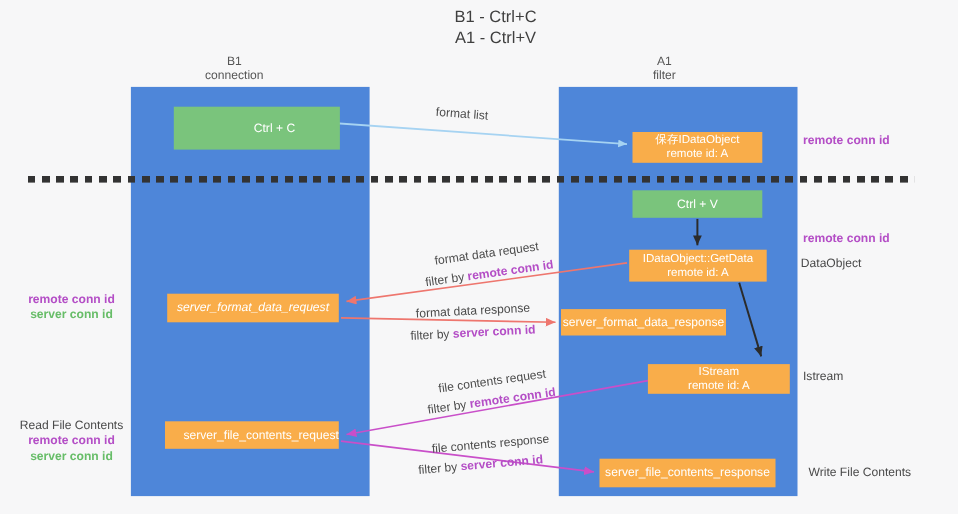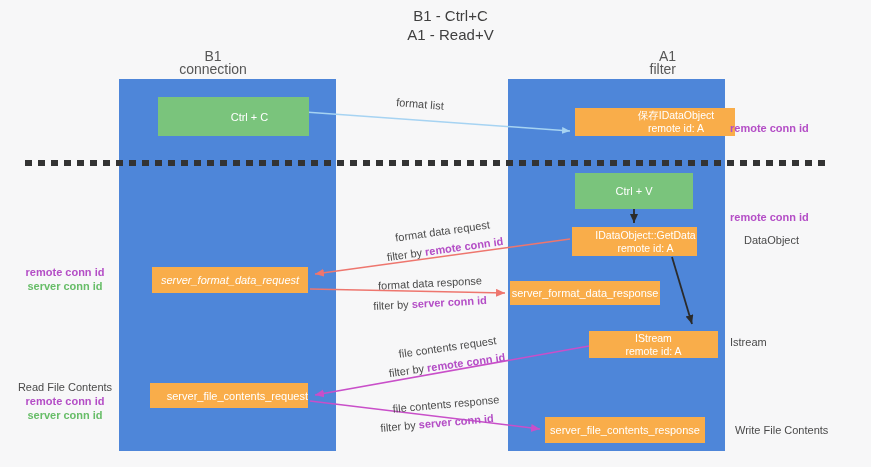--- a/index.html
+++ b/index.html
@@ -1,19 +1,19 @@
 <!DOCTYPE html>
 <html><head>
 <meta charset="utf-8">
 <style>
   html,body{margin:0;padding:0;background:#f7f7f8;font-family:"Liberation Sans",sans-serif;}
   #stage{position:relative;width:871px;height:467px;background:#f7f7f8;overflow:hidden;}
 
   .lane{position:absolute;top:79px;width:217px;height:372px;background:#4e86d9;z-index:1;}
-  .lane-header{position:absolute;top:50px;width:120px;text-align:center;font-size:14px;color:#565656;line-height:13px;z-index:4;}
+  .lane-header{position:absolute;top:50px;width:120px;text-align:center;font-size:11px;color:#565656;line-height:13px;z-index:4;}
 
   #title{position:absolute;top:6px;left:0;width:871px;box-sizing:border-box;padding-left:30px;
          text-align:center;font-size:15px;line-height:19px;color:#3f3f3f;z-index:4;}
 
   .dashline{position:absolute;left:25px;top:160px;width:806px;height:6px;z-index:2;
             background:repeating-linear-gradient(90deg,#333 0 7px,transparent 7px 13px);}
 
   svg.connectors{position:absolute;left:0;top:0;z-index:2;pointer-events:none;}
 
   .box{position:absolute;z-index:3;display:flex;flex-direction:column;align-items:center;justify-content:center;
@@ -32,28 +32,28 @@
 
   .leftblock{position:absolute;z-index:4;width:110px;text-align:center;font-size:11px;line-height:14px;}
 </style>
 </head>
 <body>
 
 <div id="stage">
 
   <div id="title">
     <div>B1 - Ctrl+C</div>
-    <div>A1 - Read+V</div>
+    <div>A1 - Ctrl+V</div>
   </div>
 
   <div class="lane-header" style="left:153px;">
     <div>B1</div>
     <div>connection</div>
   </div>
-  <div class="lane-header" style="left:556px;text-align:right;">
+  <div class="lane-header" style="left:544px;">
     <div>A1</div>
     <div>filter</div>
   </div>
 
   <div class="lane" style="left:119px;"></div>
   <div class="lane" style="left:508px;"></div>
 
   <div class="dashline"></div>
 
   <svg class="connectors" width="871" height="467">
@@ -77,30 +77,30 @@
     <line x1="570" y1="239" x2="315" y2="274" stroke="#ee766e" stroke-width="1.5" marker-end="url(#m-red)"></line>
     <line x1="310" y1="289" x2="505" y2="293" stroke="#ee766e" stroke-width="1.5" marker-end="url(#m-red)"></line>
     <line x1="589" y1="346" x2="315" y2="395" stroke="#c94fc9" stroke-width="1.5" marker-end="url(#m-mag)"></line>
     <line x1="310" y1="401" x2="540" y2="429" stroke="#c94fc9" stroke-width="1.5" marker-end="url(#m-mag)"></line>
   </svg>
 
   <div class="box green" style="left:158px;top:97px;width:119px;height:39px;padding-left:32px;">
     <div class="single">Ctrl + C</div>
   </div>
 
-  <div class="box orange" style="left:575px;top:108px;width:118px;height:28px;padding-left:42px;">
+  <div class="box orange" style="left:575px;top:120px;width:118px;height:28px;">
     <div class="l1">保存IDataObject</div>
     <div class="l2">remote id: A</div>
   </div>
 
-  <div class="box green" style="left:575px;top:173px;width:118px;height:36px;">
+  <div class="box green" style="left:575px;top:173px;width:118px;height:25px;">
     <div class="single">Ctrl + V</div>
   </div>
 
-  <div class="box orange" style="left:572px;top:227px;width:103px;height:29px;padding-left:22px;">
+  <div class="box orange" style="left:572px;top:227px;width:125px;height:29px;">
     <div class="l1">IDataObject::GetData</div>
     <div class="l2">remote id: A</div>
   </div>
 
   <div class="box orange" style="left:152px;top:267px;width:156px;height:26px;font-style:italic;">
     <div class="single">server_format_data_request</div>
   </div>
 
   <div class="box orange" style="left:510px;top:281px;width:150px;height:24px;">
     <div class="single">server_format_data_response</div>
@@ -114,21 +114,21 @@
   <div class="box orange" style="left:150px;top:383px;width:158px;height:25px;align-items:flex-end;">
     <div class="single">server_file_contents_request</div>
   </div>
 
   <div class="box orange" style="left:545px;top:417px;width:160px;height:26px;">
     <div class="single">server_file_contents_response</div>
   </div>
 
   <div class="side-label purple" style="left:730px;top:122px;">remote conn id</div>
   <div class="side-label purple" style="left:730px;top:211px;">remote conn id</div>
-  <div class="side-label" style="left:744px;top:234px;text-align:center;">DataObject</div>
+  <div class="side-label" style="left:728px;top:234px;text-align:center;">DataObject</div>
   <div class="side-label" style="left:730px;top:336px;">Istream</div>
   <div class="side-label" style="left:735px;top:424px;">Write File Contents</div>
 
   <div class="leftblock" style="left:10px;top:265px;">
     <div class="purple">remote conn id</div>
     <div class="greentx">server conn id</div>
   </div>
   <div class="leftblock" style="left:10px;top:380px;color:#4a4a4a;">Read File Contents</div>
   <div class="leftblock" style="left:10px;top:394px;">
     <div class="purple">remote conn id</div>

